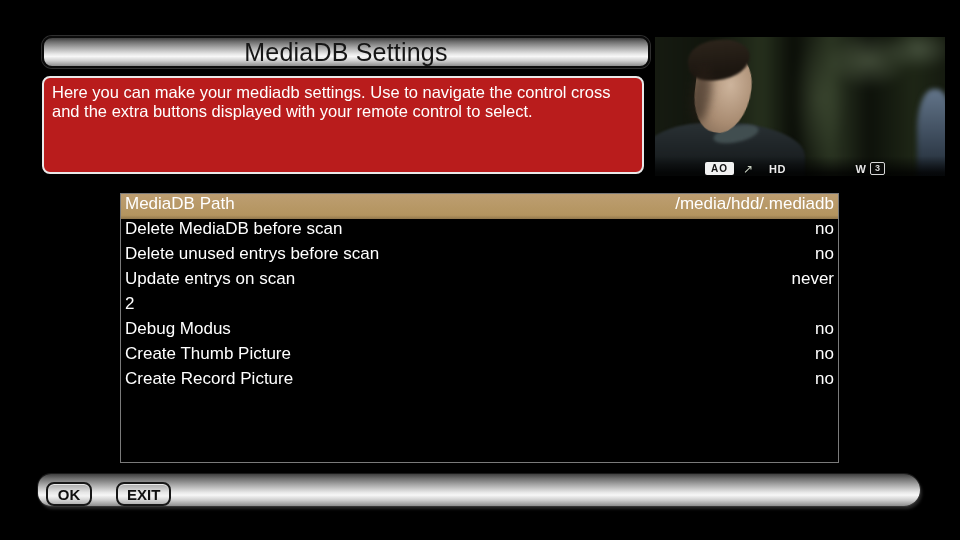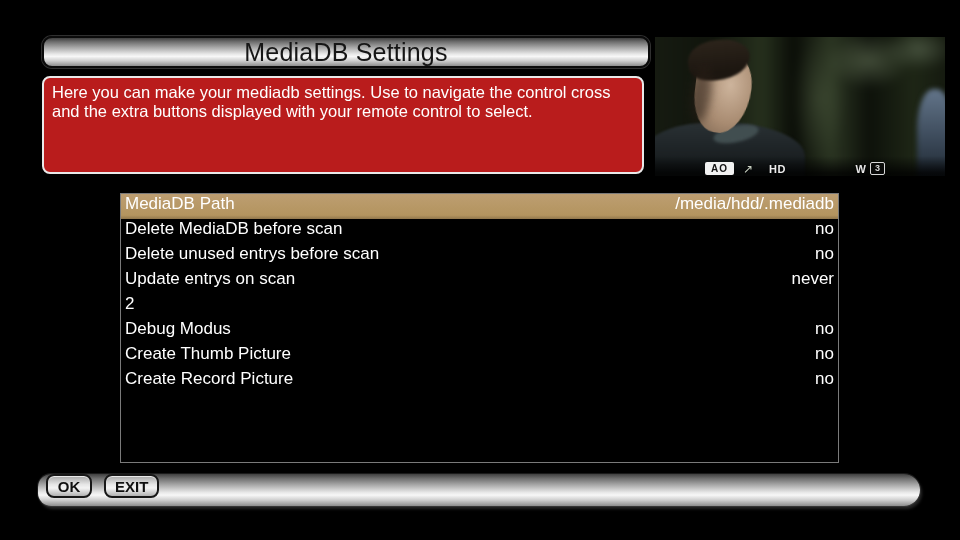--- a/index.html
+++ b/index.html
@@ -105,21 +105,21 @@
   .row .label{white-space:nowrap;}
   .row .value{white-space:nowrap;text-align:right;}
   .row.selected{
     background:linear-gradient(180deg,#bd9e71 0%,#b3945f 85%,#91774c 100%);
   }
   
   .footer-bar{
     position:absolute;left:38px;top:474px;width:882px;height:32px;
     border-radius:13px 16px 16px 13px;
     box-shadow:2px 3px 3px rgba(110,110,110,.35), 0 0 0 1px #1a1a1a;
-    display:flex;align-items:flex-start;gap:12px;padding-left:8px;box-sizing:border-box;
+    display:flex;align-items:flex-end;gap:24px;padding-left:8px;box-sizing:border-box;
   }
   .footer-btn{
     background:linear-gradient(180deg,#a7a7a7 0%,#e6e6e6 42%,#f4f4f4 60%,#b2b2b2 100%);
     border:2px solid #171717;border-radius:8px;
     font-family:"Liberation Sans", sans-serif;
     font-size:15px;font-weight:bold;color:#101010;
     height:24px;min-width:46px;padding:0 9px;cursor:pointer;
     box-shadow:inset 0 1px 0 rgba(255,255,255,.75);
   }
 </style>

